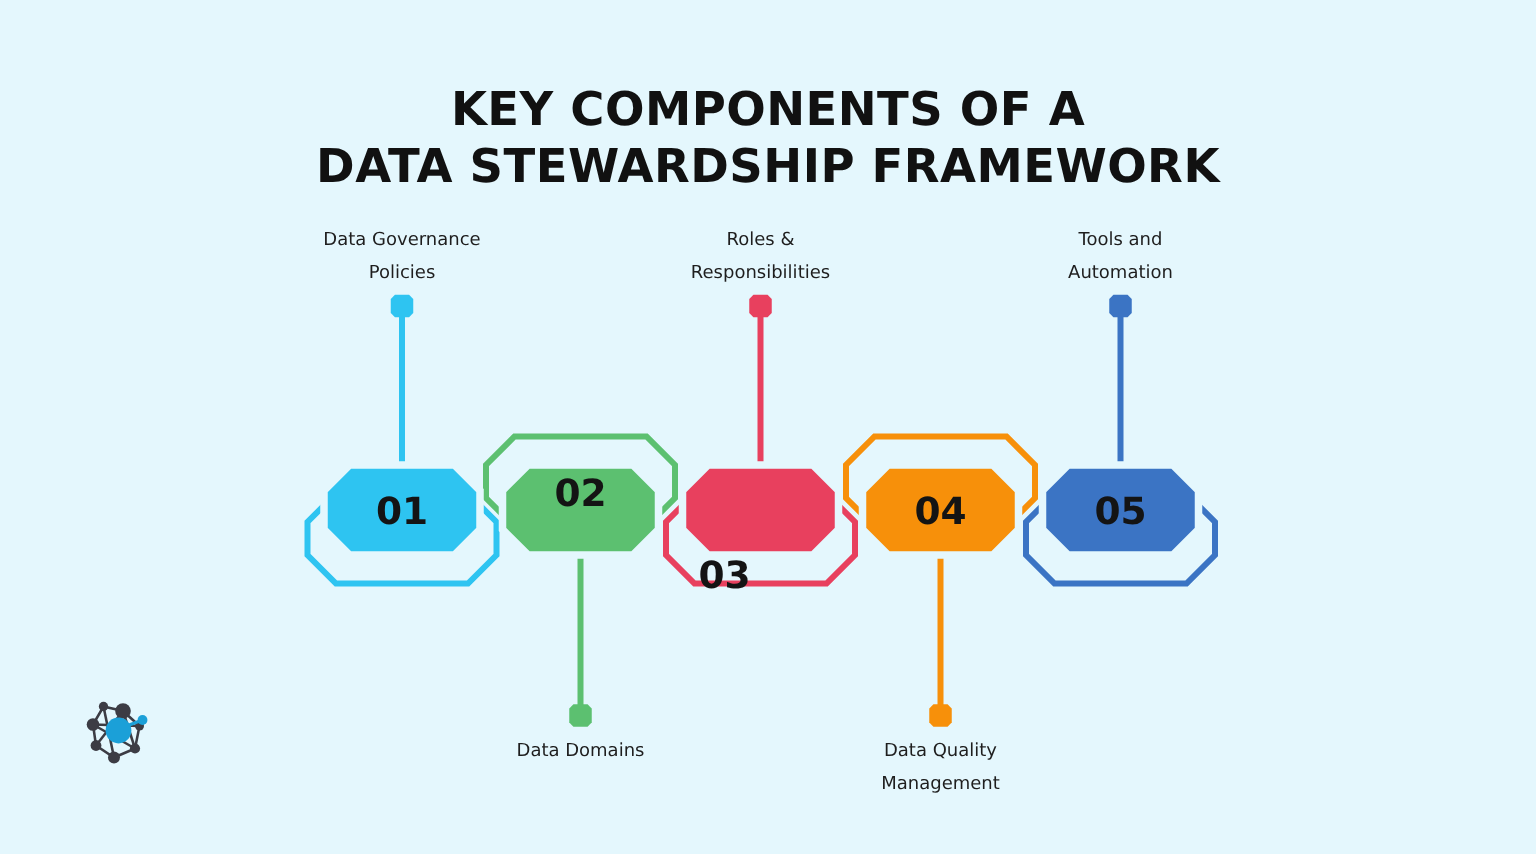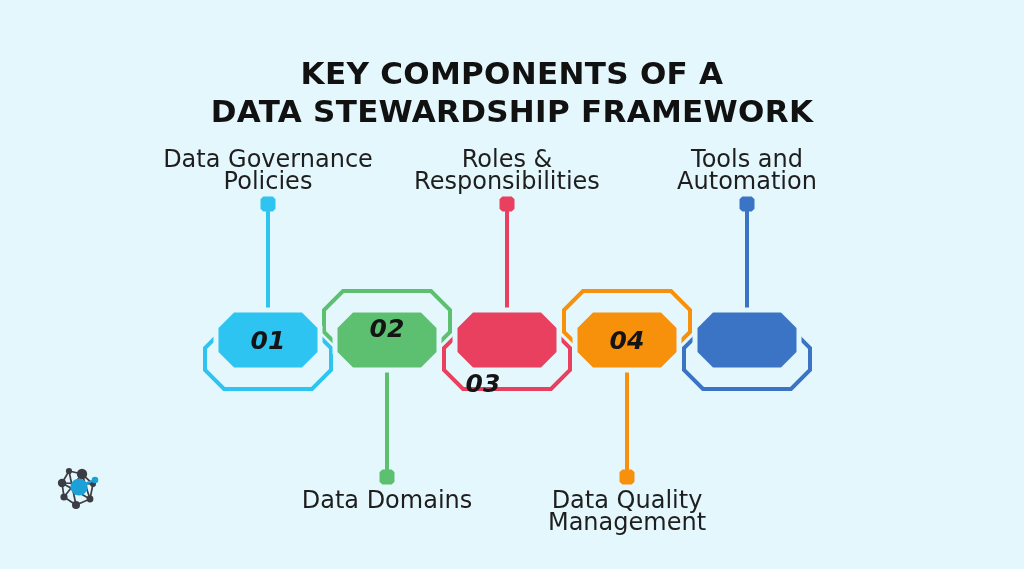--- a/index.html
+++ b/index.html
@@ -51,30 +51,29 @@
   
   .node-num {
     position: absolute;
     width: 120px;
     text-align: center;
     font-family: "DejaVu Sans", sans-serif;
     font-weight: bold;
     font-size: 25px;
     color: #141414;
     line-height: 1;
-    font-style: italic;
   }
 
   
   .caption {
     position: absolute;
     width: 230px;
     text-align: center;
     font-family: "DejaVu Sans", sans-serif;
-    font-size: 24px;
+    font-size: 12px;
     line-height: 21.5px;
     color: #1e1e1e;
     white-space: pre-line;
   }
 
   
   #logo {
     position: absolute;
     left: 52px;
     top: 461px;
@@ -121,20 +120,21 @@
         <path d="M 472 310 L 542 310 L 559 327 L 559 353 L 542 370 L 472 370 L 455 353 L 455 327 Z" fill="#e8405e" stroke="#e4f7fd" stroke-width="5"></path>
         <path d="M 592 310 L 662 310 L 679 327 L 679 353 L 662 370 L 592 370 L 575 353 L 575 327 Z" fill="#f7900a" stroke="#e4f7fd" stroke-width="5"></path>
         <path d="M 712 310 L 782 310 L 799 327 L 799 353 L 782 370 L 712 370 L 695 353 L 695 327 Z" fill="#3b74c4" stroke="#e4f7fd" stroke-width="5"></path>
       </g>
   </svg>
 
   <div class="node-num" style="left: 208px; top: 328px;">01</div>
   <div class="node-num" style="left: 327px; top: 316px;">02</div>
   <div class="node-num" style="left: 423px; top: 328px; margin-top: 43px;">03</div>
   <div class="node-num" style="left: 567px; top: 328px;">04</div>
+  <div class="node-num" style="left: 687px; top: 328px;">05</div>
 
   <div class="caption" style="left: 153px; top: 149px;">Data Governance
 Policies</div>
   <div class="caption" style="left: 272px; top: 490px;">Data Domains</div>
   <div class="caption" style="left: 512px; top: 490px;">Data Quality
 Management</div>
   <div class="caption" style="left: 392px; top: 149px;">Roles &amp;
 Responsibilities</div>
   <div class="caption" style="left: 632px; top: 149px;">Tools and
 Automation</div>

